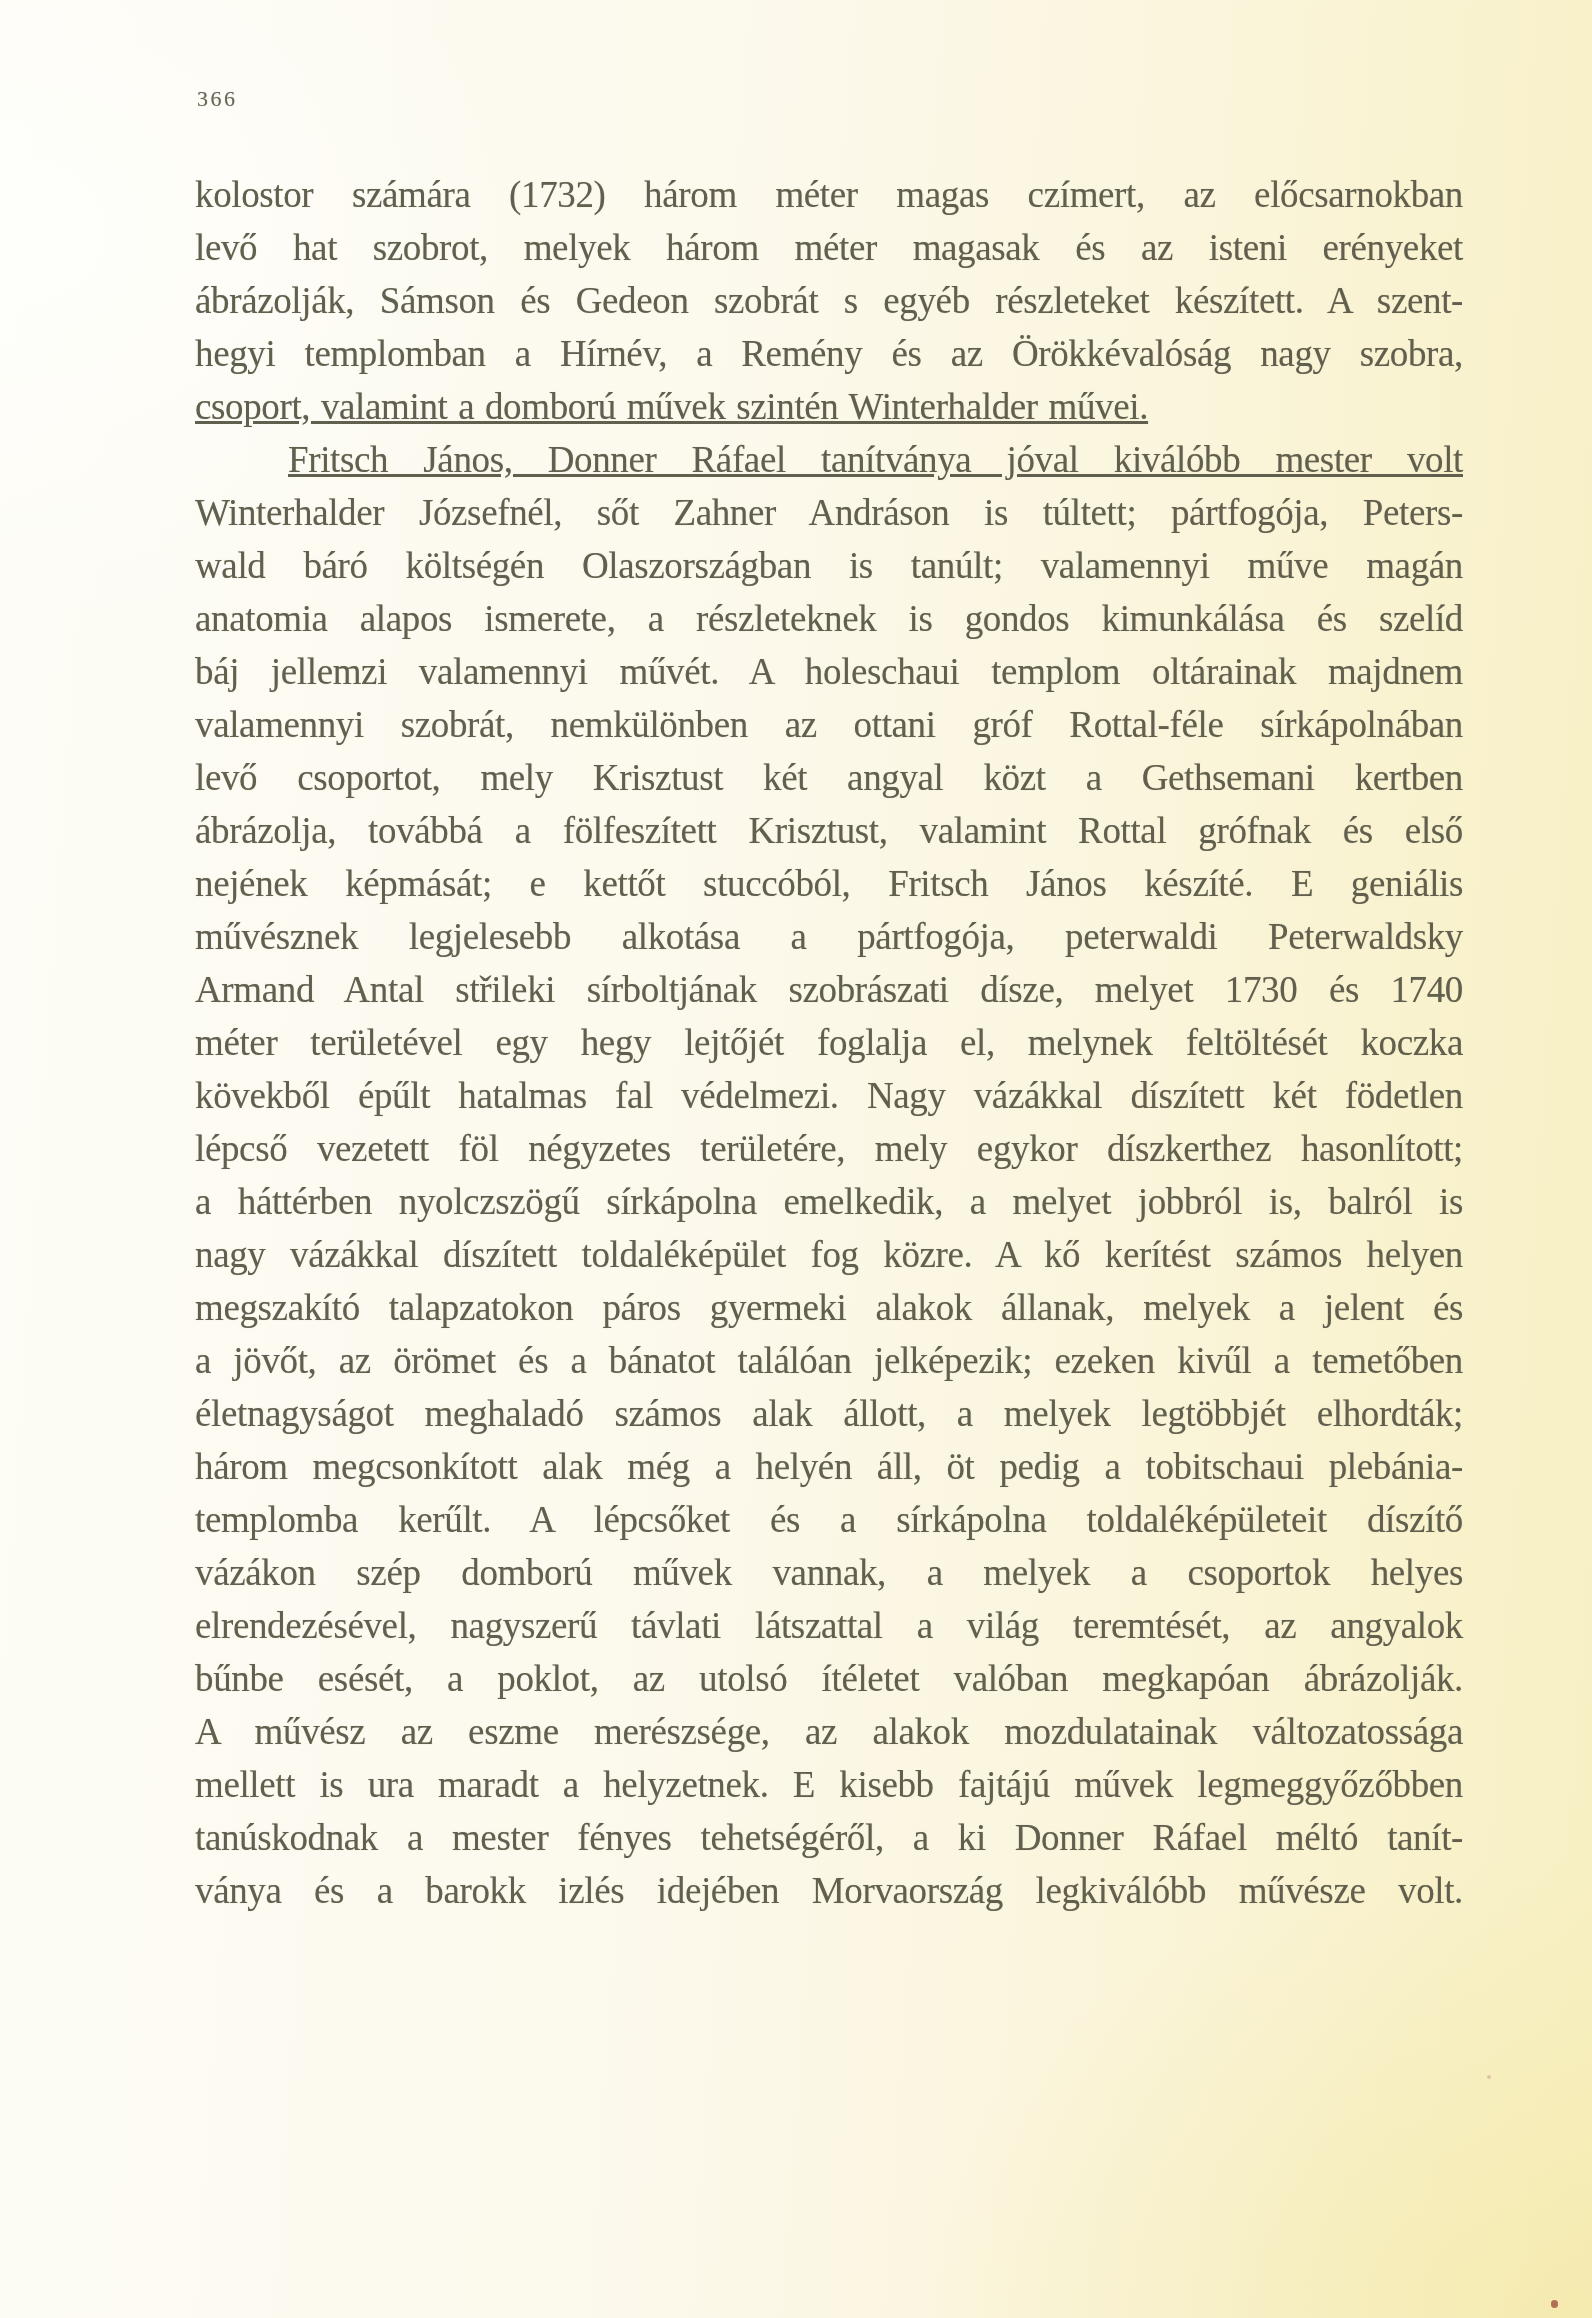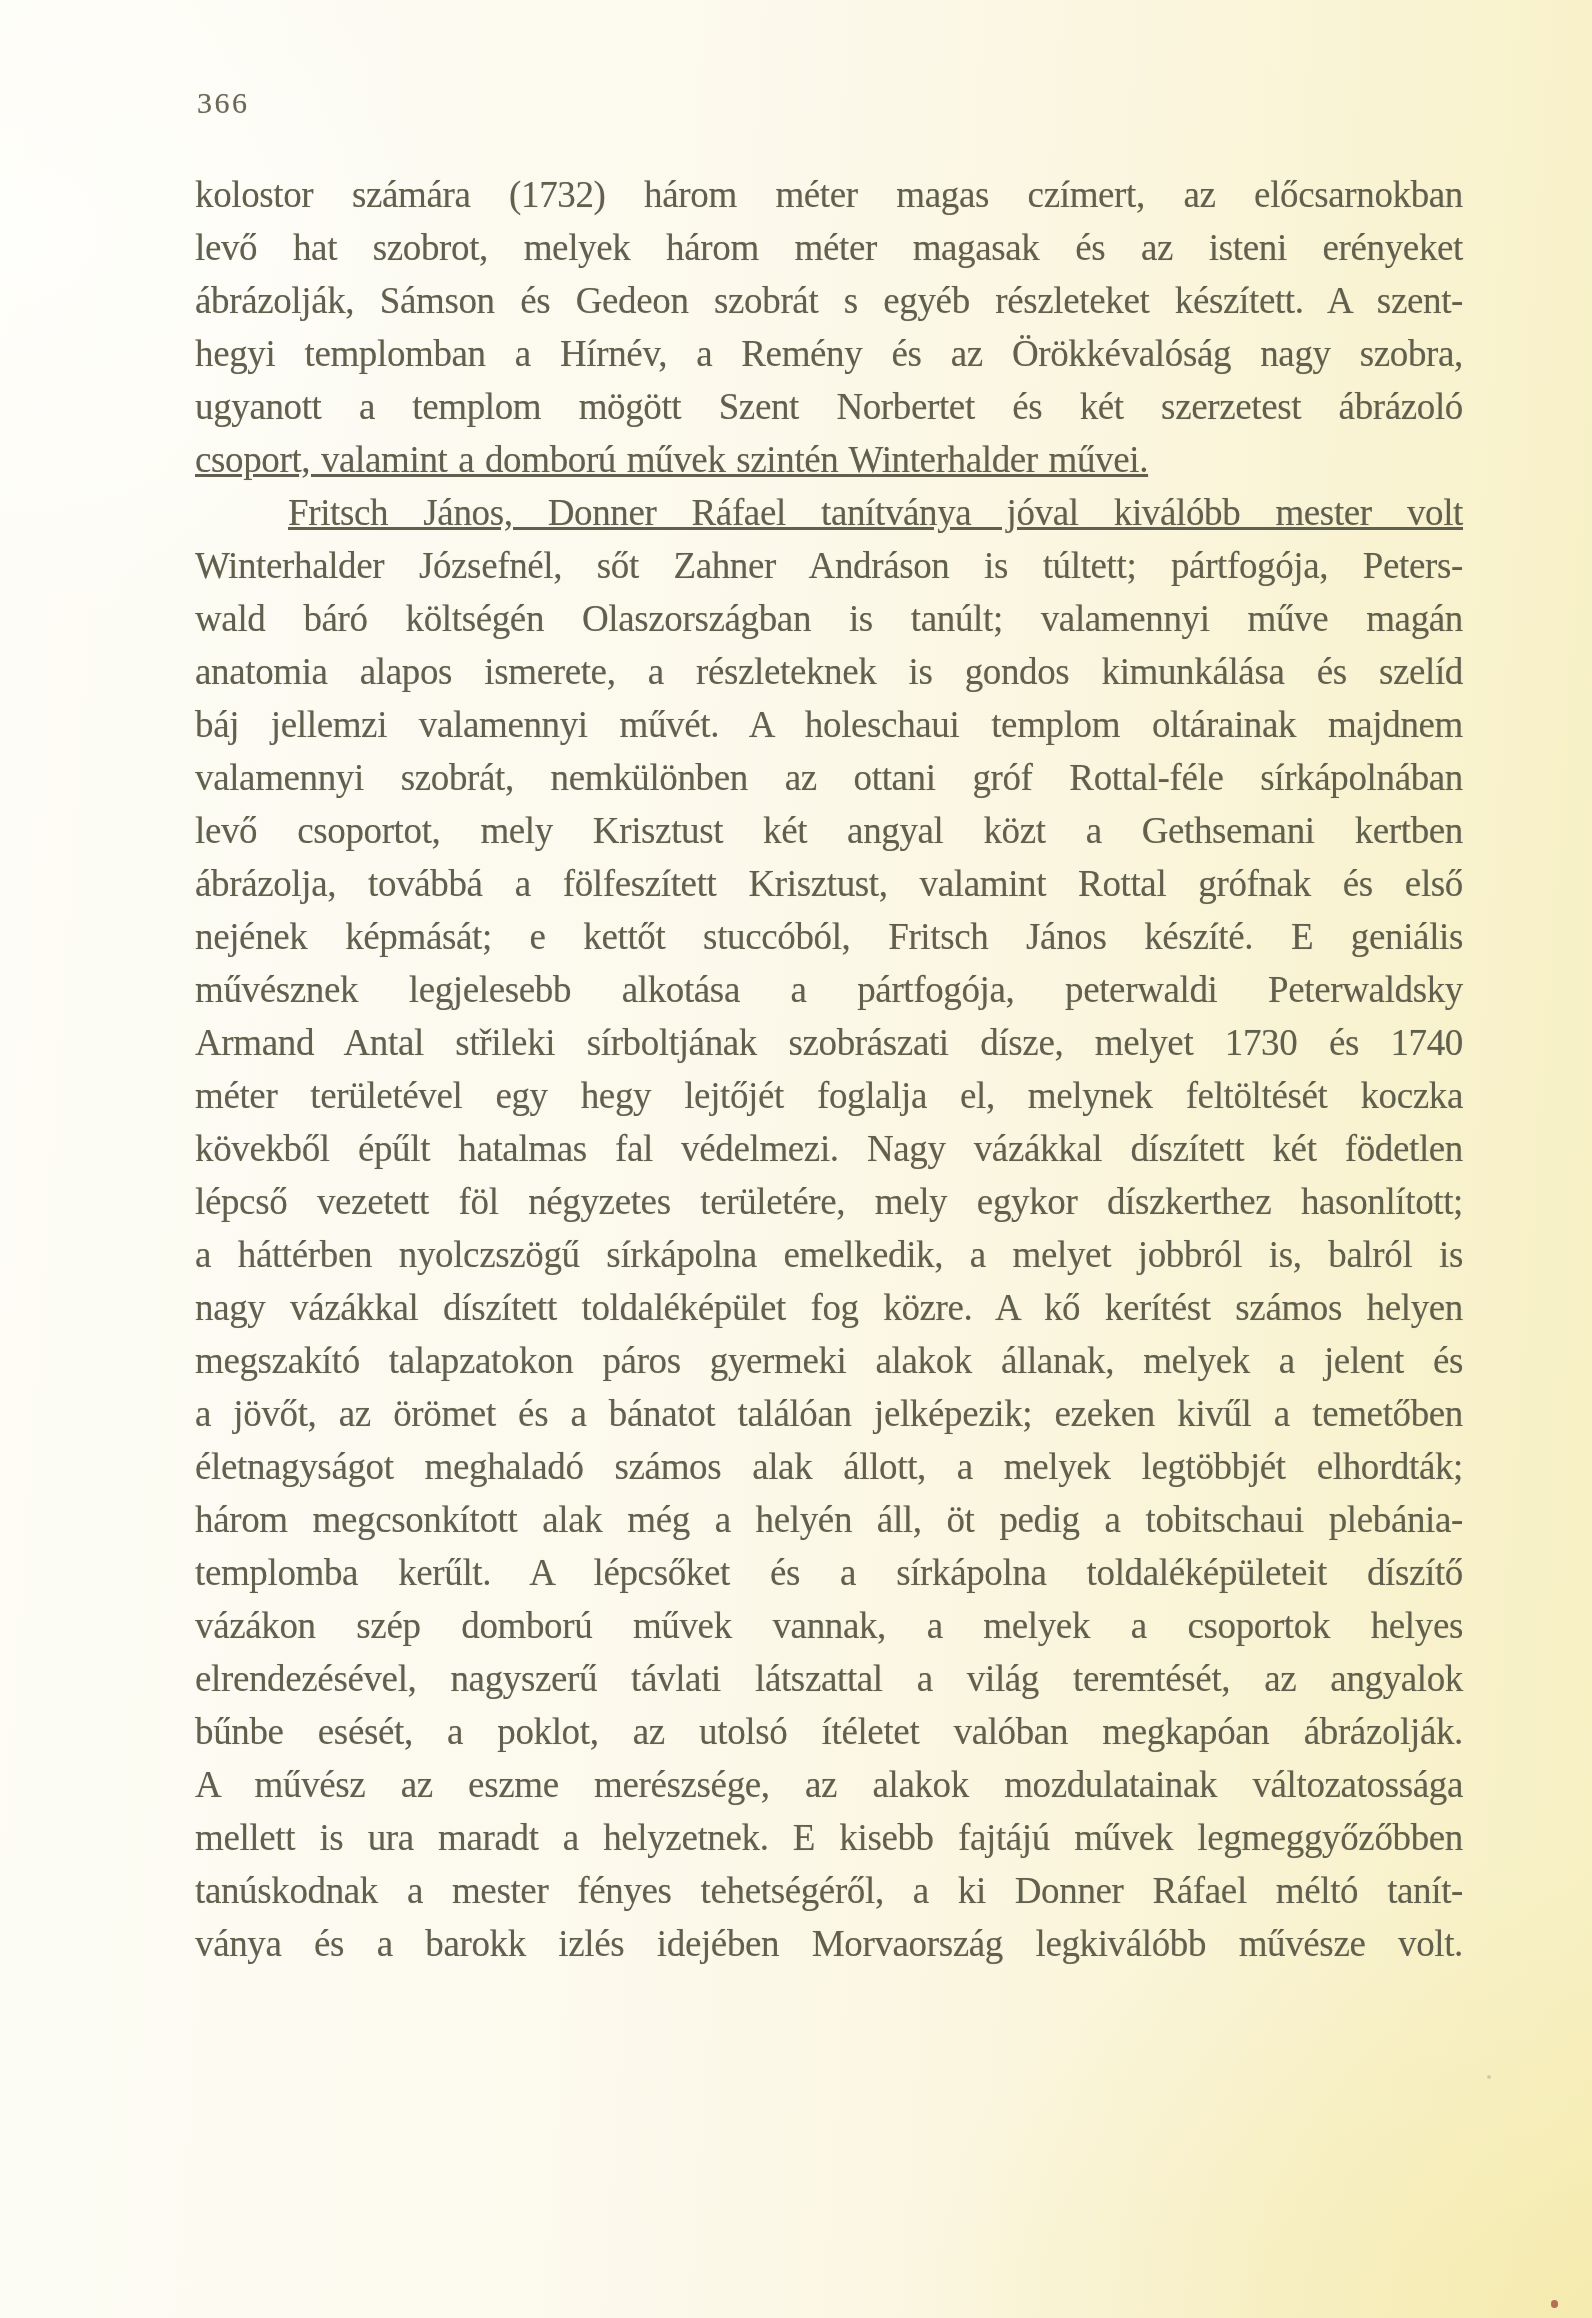--- a/index.html
+++ b/index.html
@@ -17,21 +17,21 @@
     background:
       radial-gradient(1079px 747px at 99% 100%, rgba(243,230,160,0.55), rgba(243,230,160,0) 62%),
       radial-gradient(747px 581px at 0% 10%, rgba(255,255,252,0.8), rgba(255,255,252,0) 70%),
       linear-gradient(94deg, #fdfcf6 0%, #fcf9ec 45%, #faf4d8 74%, #f7f0c2 100%);
     font-family: "Liberation Serif", "DejaVu Serif", serif;
   }
   #page-number {
     position: absolute;
     left: 197px;
     top: 86px;
-    font-size: 30px;
+    font-size: 22px;
     letter-spacing: 2.5px;
     color: #6a6856;
     text-shadow: 0 0 0.8px rgba(104,100,80,0.45);
   }
   #text-block {
     position: absolute;
     left: 195px;
     top: 168px;
     width: 1268px;
     color: #615f4d;
@@ -65,21 +65,20 @@
 <body>
 
 <div id="scan-page">
   <div id="page-number">366</div>
 
   <div id="text-block">
       <div class="line">kolostor számára (1732) három méter magas czímert, az előcsarnokban</div>
       <div class="line">levő hat szobrot, melyek három méter magasak és az isteni erényeket</div>
       <div class="line">ábrázolják, Sámson és Gedeon szobrát s egyéb részleteket készített. A szent-</div>
       <div class="line">hegyi templomban a Hírnév, a Remény és az Örökkévalóság nagy szobra,</div>
-      <div class="line">ugyanott a templom mögött Szent Norbertet és két szerzetest ábrázoló</div>
       <div class="line para-end">csoport, valamint a domború művek szintén Winterhalder művei.</div>
       <div class="line indent">Fritsch János, Donner Ráfael tanítványa jóval kiválóbb mester volt</div>
       <div class="line">Winterhalder Józsefnél, sőt Zahner Andráson is túltett; pártfogója, Peters-</div>
       <div class="line">wald báró költségén Olaszországban is tanúlt; valamennyi műve magán</div>
       <div class="line">anatomia alapos ismerete, a részleteknek is gondos kimunkálása és szelíd</div>
       <div class="line">báj jellemzi valamennyi művét. A holeschaui templom oltárainak majdnem</div>
       <div class="line">valamennyi szobrát, nemkülönben az ottani gróf Rottal-féle sírkápolnában</div>
       <div class="line">levő csoportot, mely Krisztust két angyal közt a Gethsemani kertben</div>
       <div class="line">ábrázolja, továbbá a fölfeszített Krisztust, valamint Rottal grófnak és első</div>
       <div class="line">nejének képmását; e kettőt stuccóból, Fritsch János készíté. E geniális</div>

